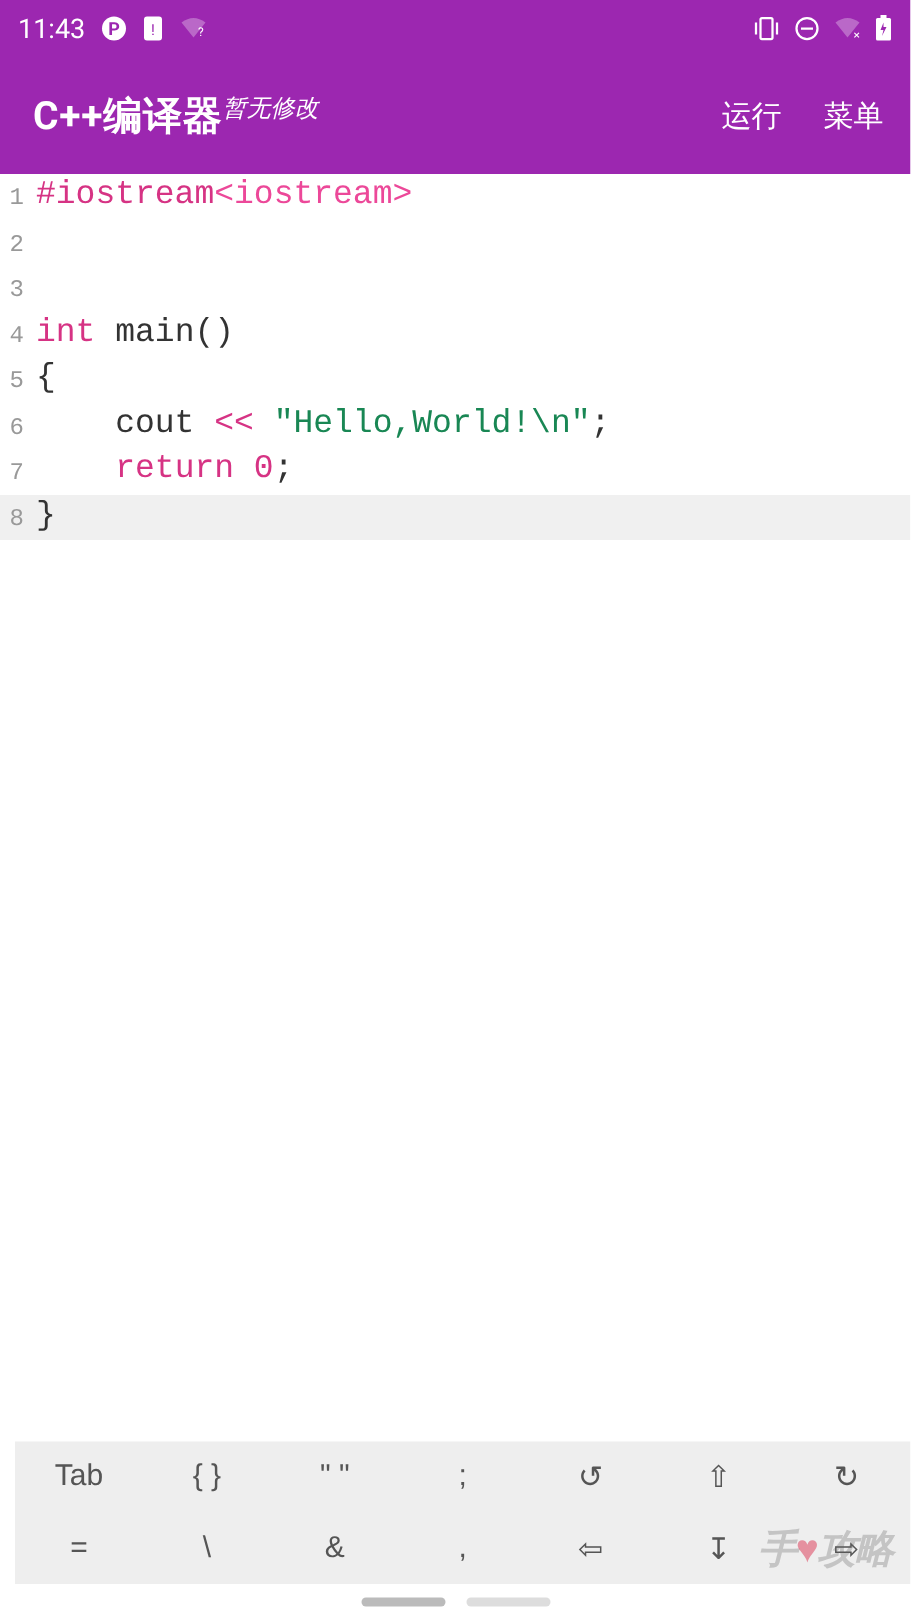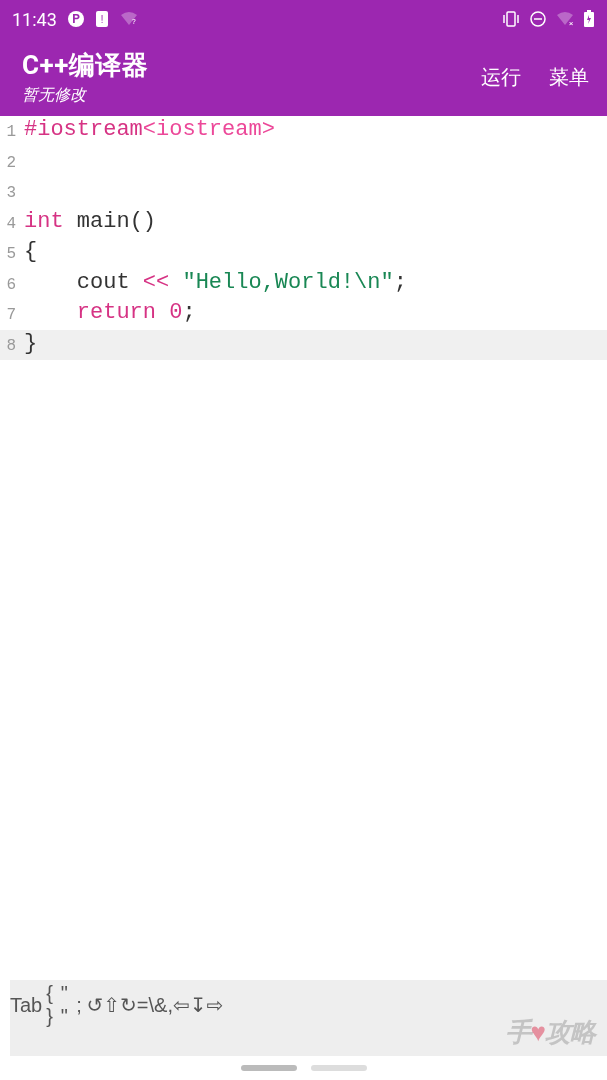--- a/index.html
+++ b/index.html
@@ -42,21 +42,21 @@
     .app-bar {
       height: 78px;
       background: #9c27b0;
       display: flex;
       align-items: center;
       justify-content: space-between;
       padding: 0 18px 0 22px;
     }
     .app-title-group {
       display: flex;
-      flex-direction: column;
+      flex-direction: row;
       color: #fff;
     }
     .app-title {
       font-size: 26px;
       font-weight: bold;
       letter-spacing: 0.5px;
     }
     .app-subtitle {
       font-size: 16px;
       margin-top: 2px;
@@ -107,23 +107,24 @@
     .tok-number { color: #d63384; }
     .tok-punct { color: #333; }
     .tok-plain { color: #333; }
     .tok-func { color: #b8860b; }
     .tok-include { color: #ec4899; text-align: right; }
     .symbol-bar {
       position: absolute;
       bottom: 24px;
       left: 0;
       right: 0;
-      height: 76px;
+      height: 95px;
       background: #eeeeee;
       display: flex;
+      flex-direction: column;
       margin-left: 10px;
     }
     .symbol-row {
       display: flex;
       height: 50px;
     }
     .symbol-key {
       flex: 1;
       display: flex;
       align-items: center;

